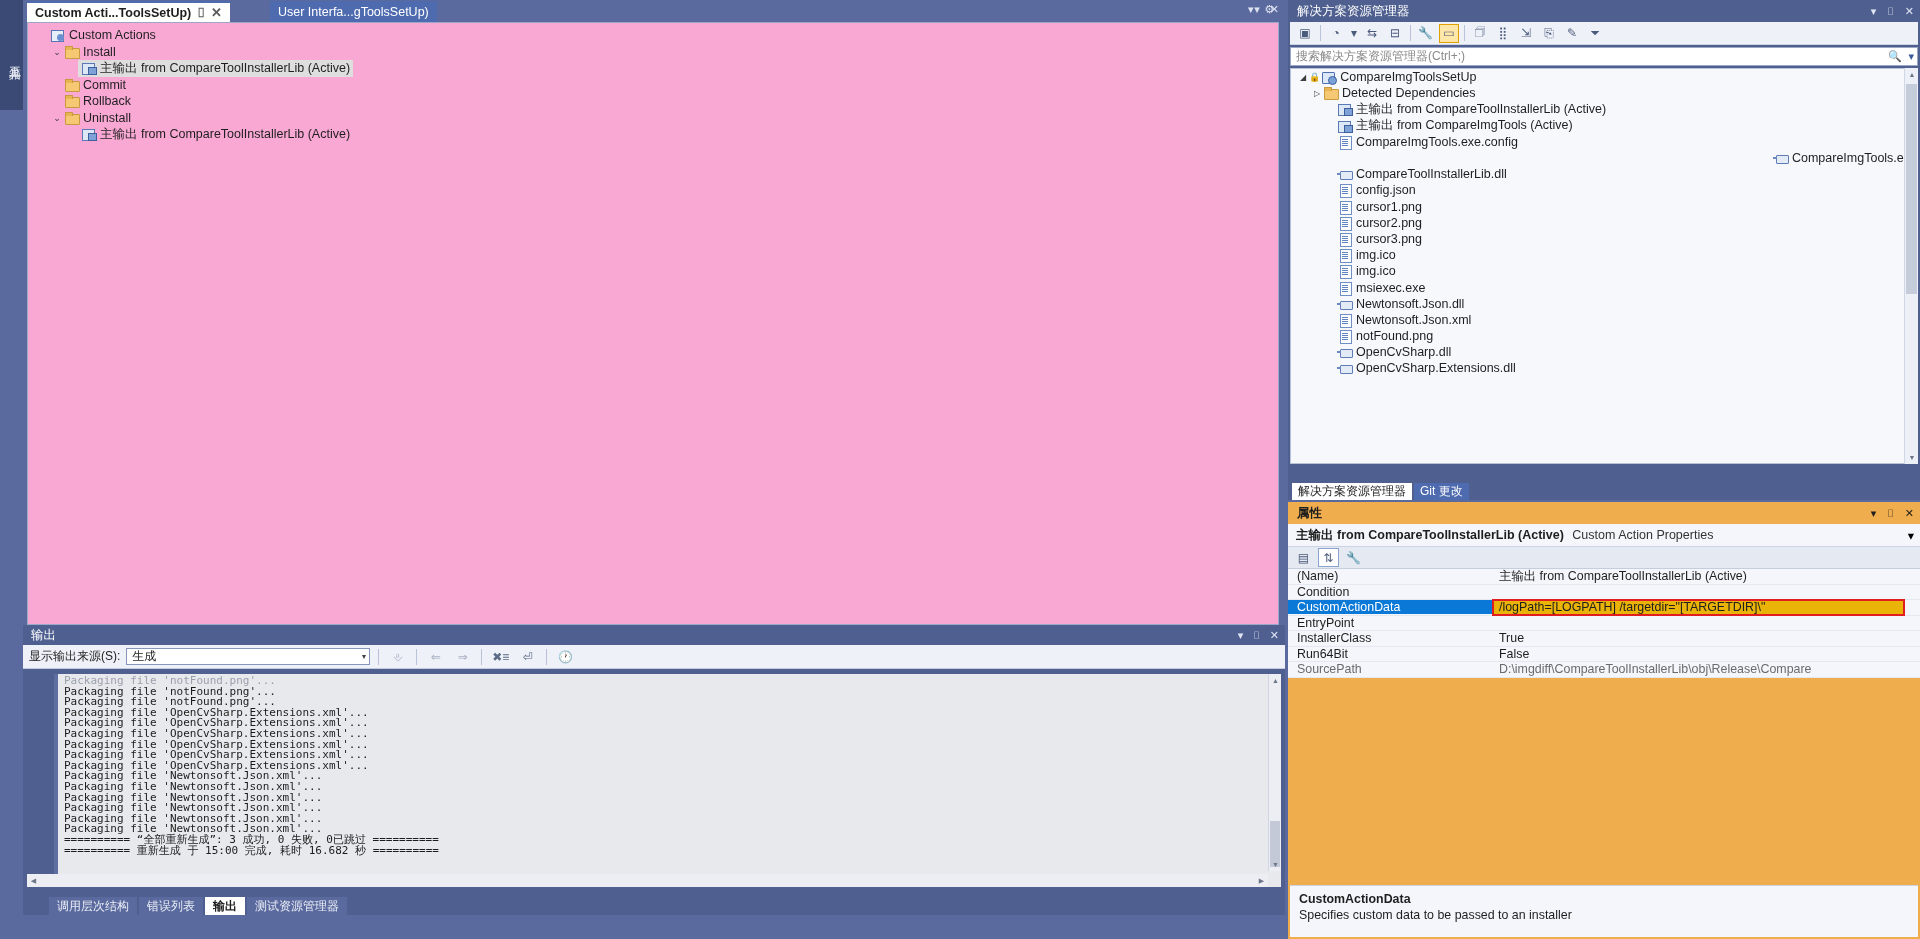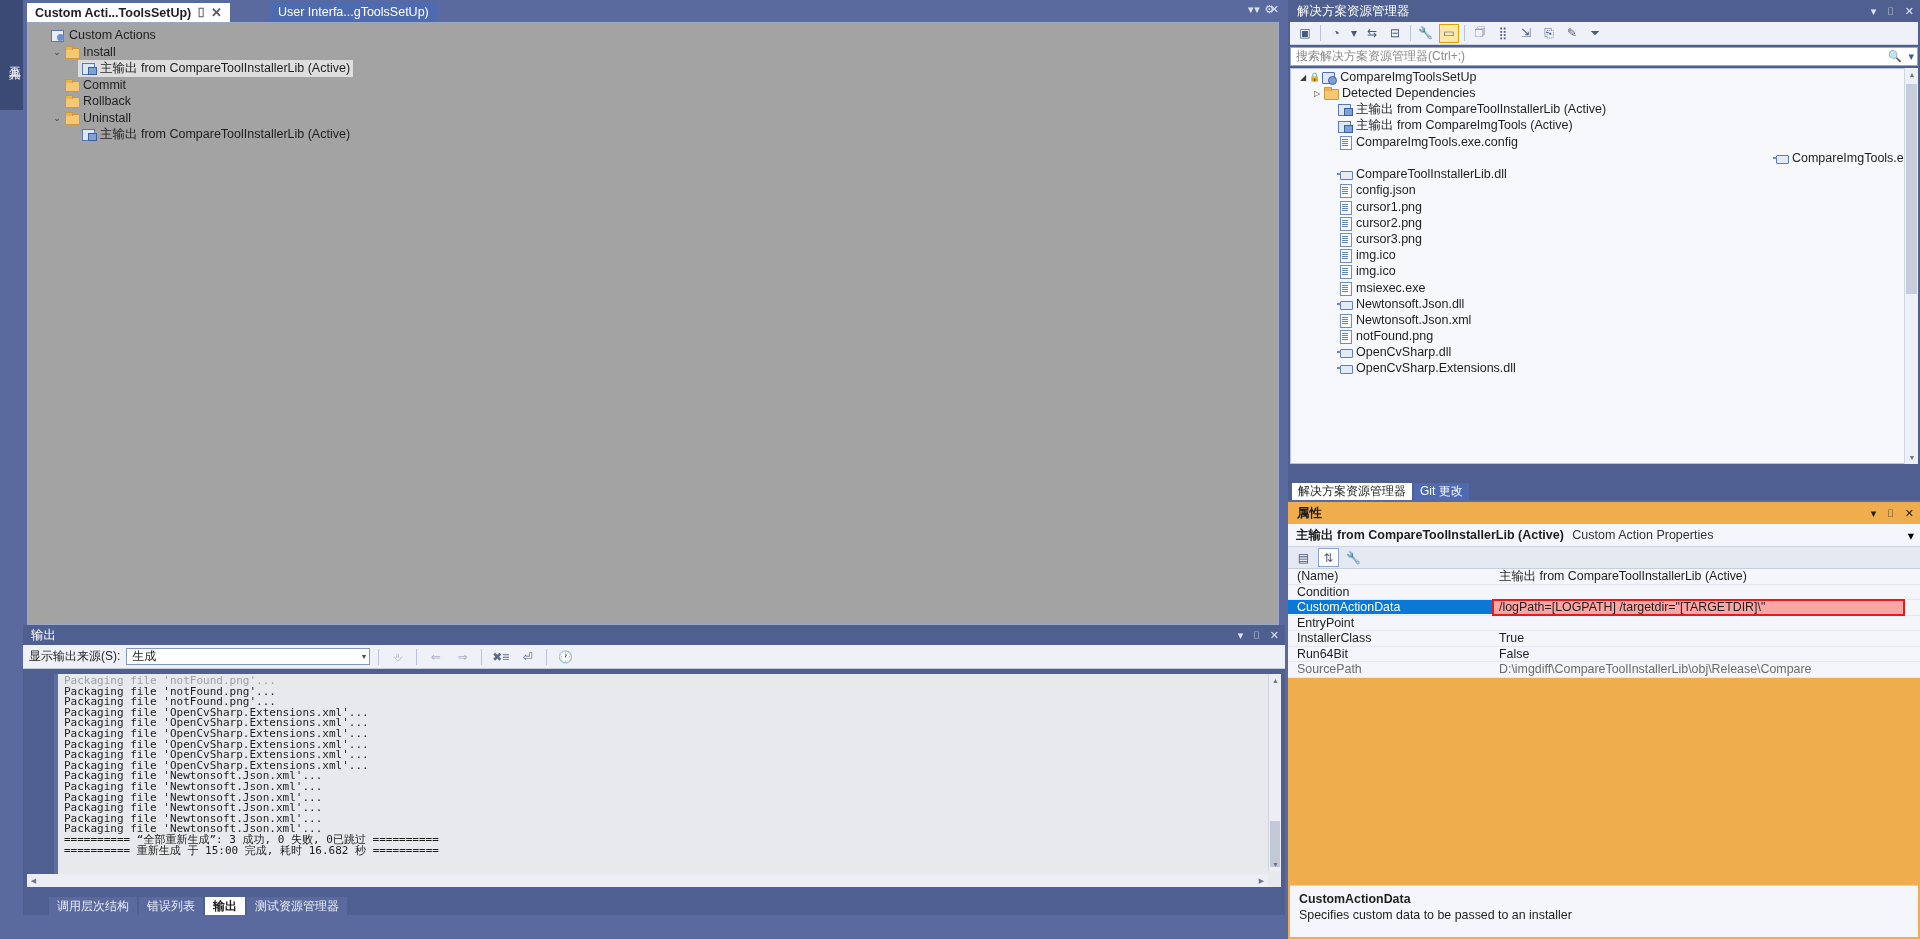--- a/index.html
+++ b/index.html
@@ -55,21 +55,21 @@
     color: #5a5a5a; font-size: 13px; cursor: pointer; line-height: 1;
   }
   .tabstrip-right {
     position: absolute; right: 6px; top: 3px;
     display: flex; gap: 10px; align-items: center;
     color: #dde3f0; font-size: 11px;
   }
 
   .designer {
     position: absolute; left: 4px; top: 22px; right: 6px; bottom: 0;
-    background: #a3a3a3;
+    background: #f9a8d4;
     border: 1px solid #9aa7c7;
     overflow: hidden;
   }
   .tree-row {
     display: flex; align-items: center; height: 16.5px;
     padding-left: 4px; font-size: 12.5px; color: #1e1e1e;
     white-space: nowrap;
   }
   .tree-row .expander {
     width: 14px; text-align: center; color: #3d3d3d; font-size: 9px;
@@ -622,21 +622,21 @@
         <div class="prow">
           <div class="pname">(Name)</div>
           <div class="pval">主输出 from CompareToolInstallerLib (Active)</div>
         </div>
         <div class="prow">
           <div class="pname">Condition</div>
           <div class="pval"></div>
         </div>
         <div class="prow sel">
           <div class="pname">CustomActionData</div>
-          <div class="pval" style="position: relative; outline: rgb(225, 29, 29) solid 2px; outline-offset: -1px; z-index: 5; background: #fca5a5; height: 15px; display: flex; align-items: center; margin-right: 16px;">/logPath=[LOGPATH] /targetdir="[TARGETDIR]\"</div>
+          <div class="pval" style="position: relative; outline: rgb(225, 29, 29) solid 2px; outline-offset: -1px; z-index: 5; background: #eab308; height: 15px; display: flex; align-items: center; margin-right: 16px;">/logPath=[LOGPATH] /targetdir="[TARGETDIR]\"</div>
         </div>
         <div class="prow">
           <div class="pname">EntryPoint</div>
           <div class="pval"></div>
         </div>
         <div class="prow">
           <div class="pname">InstallerClass</div>
           <div class="pval">True</div>
         </div>
         <div class="prow">

